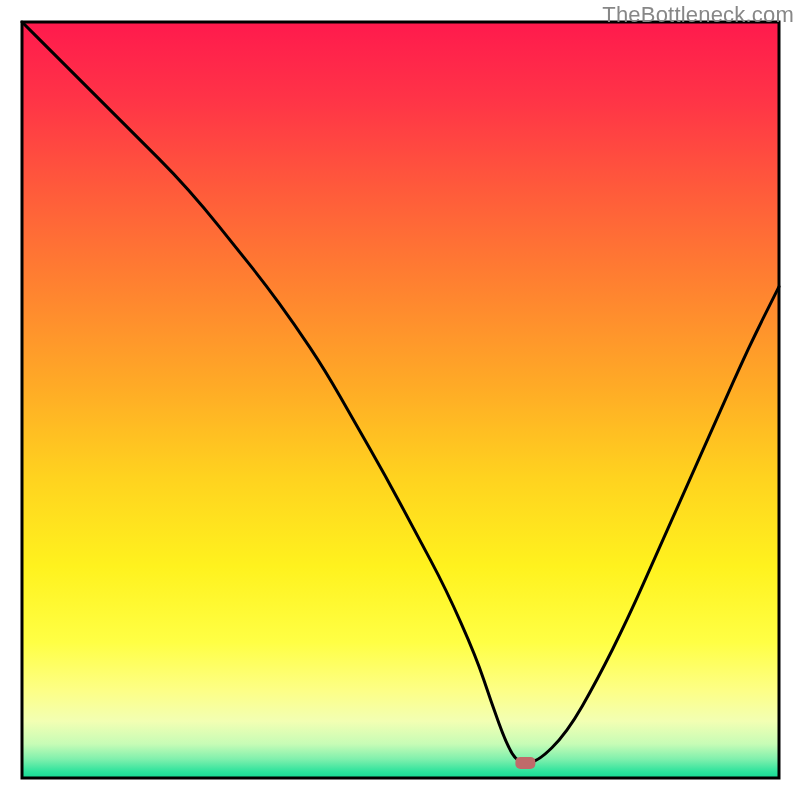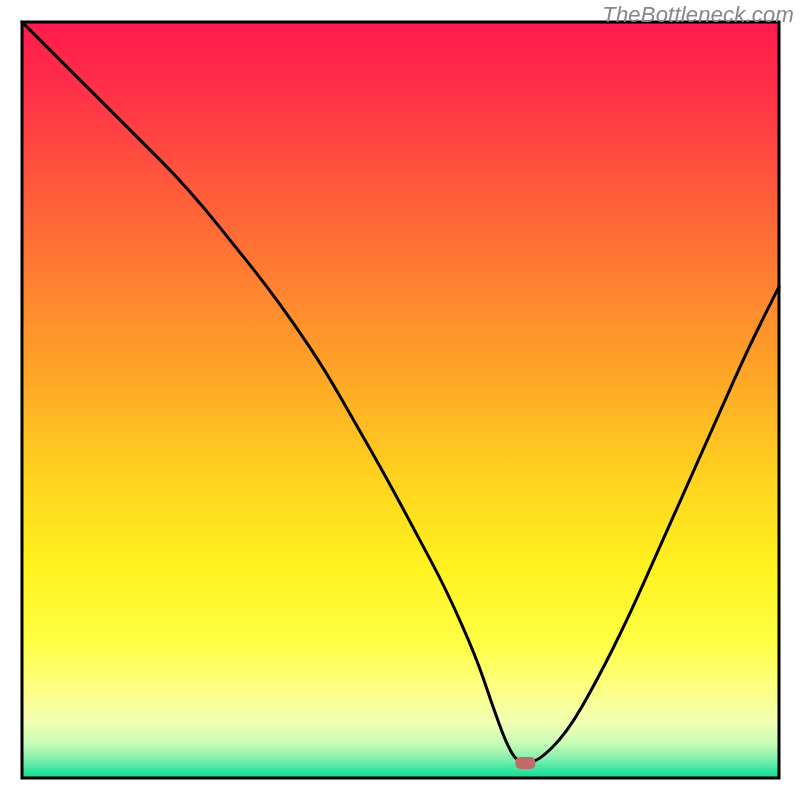--- a/index.html
+++ b/index.html
@@ -7,21 +7,20 @@
     padding: 0;
     width: 800px;
     height: 800px;
     background: #ffffff;
     font-family: Arial, Helvetica, sans-serif;
   }
   .container {
     position: relative;
     width: 800px;
     height: 800px;
-    font-style: italic;
   }
   .watermark {
     position: absolute;
     top: 2px;
     right: 6px;
     font-size: 22px;
     color: #878787;
     font-family: Arial, sans-serif;
     letter-spacing: 0.2px;
     z-index: 5;

